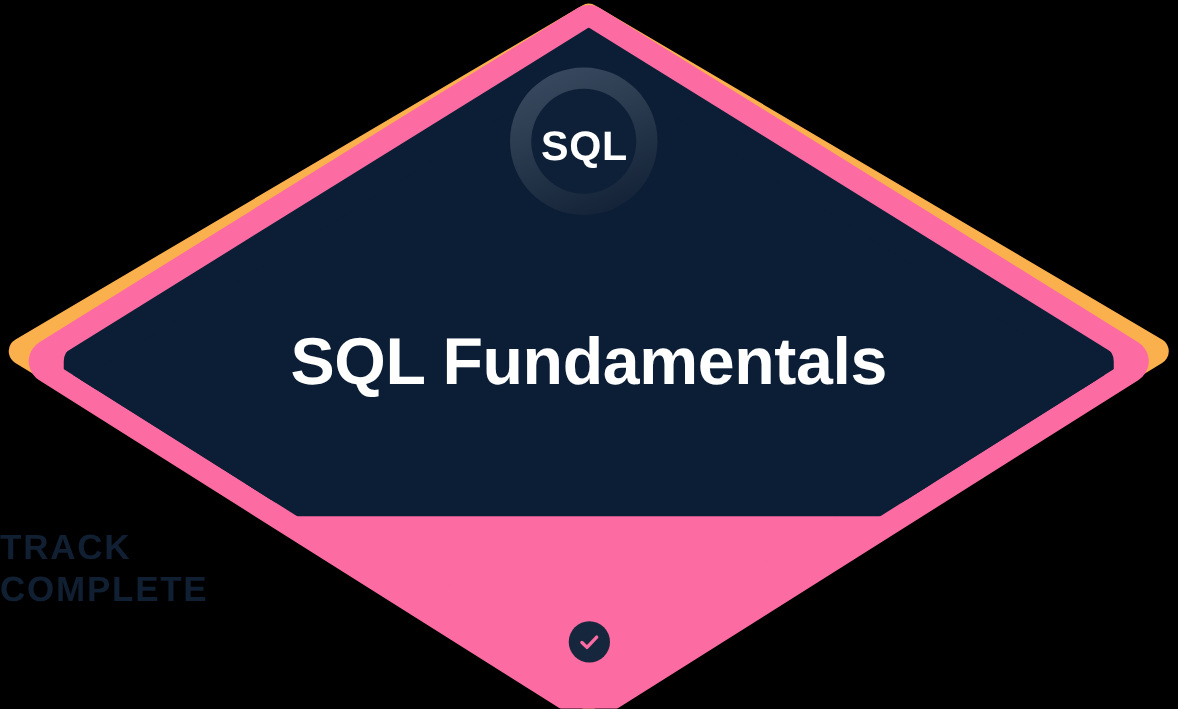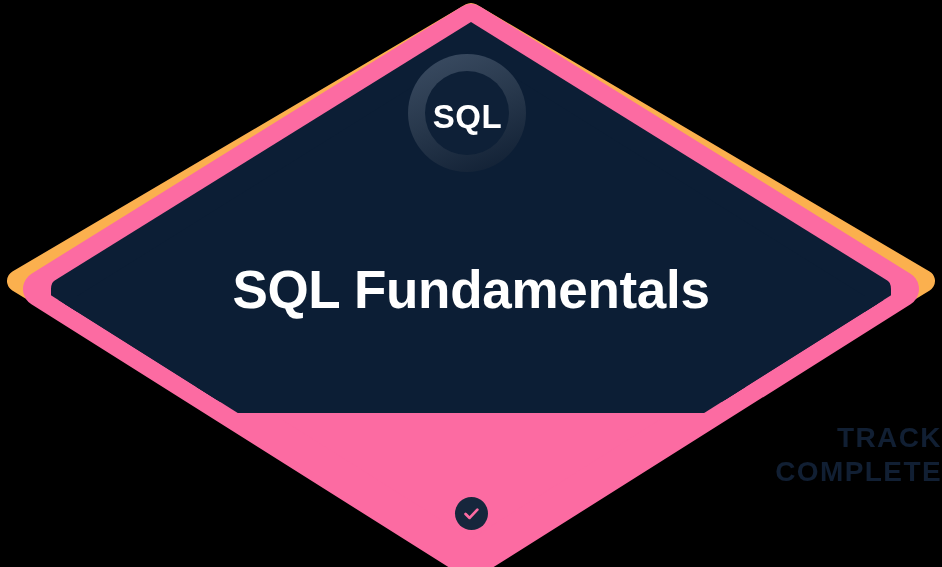--- a/index.html
+++ b/index.html
@@ -74,21 +74,21 @@
     letter-spacing: -0.3px;
     line-height: 1.2;
   }
 
   
   #status-block {
     position: absolute;
     left: 0;
     top: 419px;
     width: 942px;
-    text-align: right;
+    text-align: left;
   }
   #status-label {
     font-size: 28px;
     font-weight: 700;
     color: #111f33;
     letter-spacing: 1.4px;
     line-height: 1.22;
     text-transform: uppercase;
     white-space: pre-line;
   }

